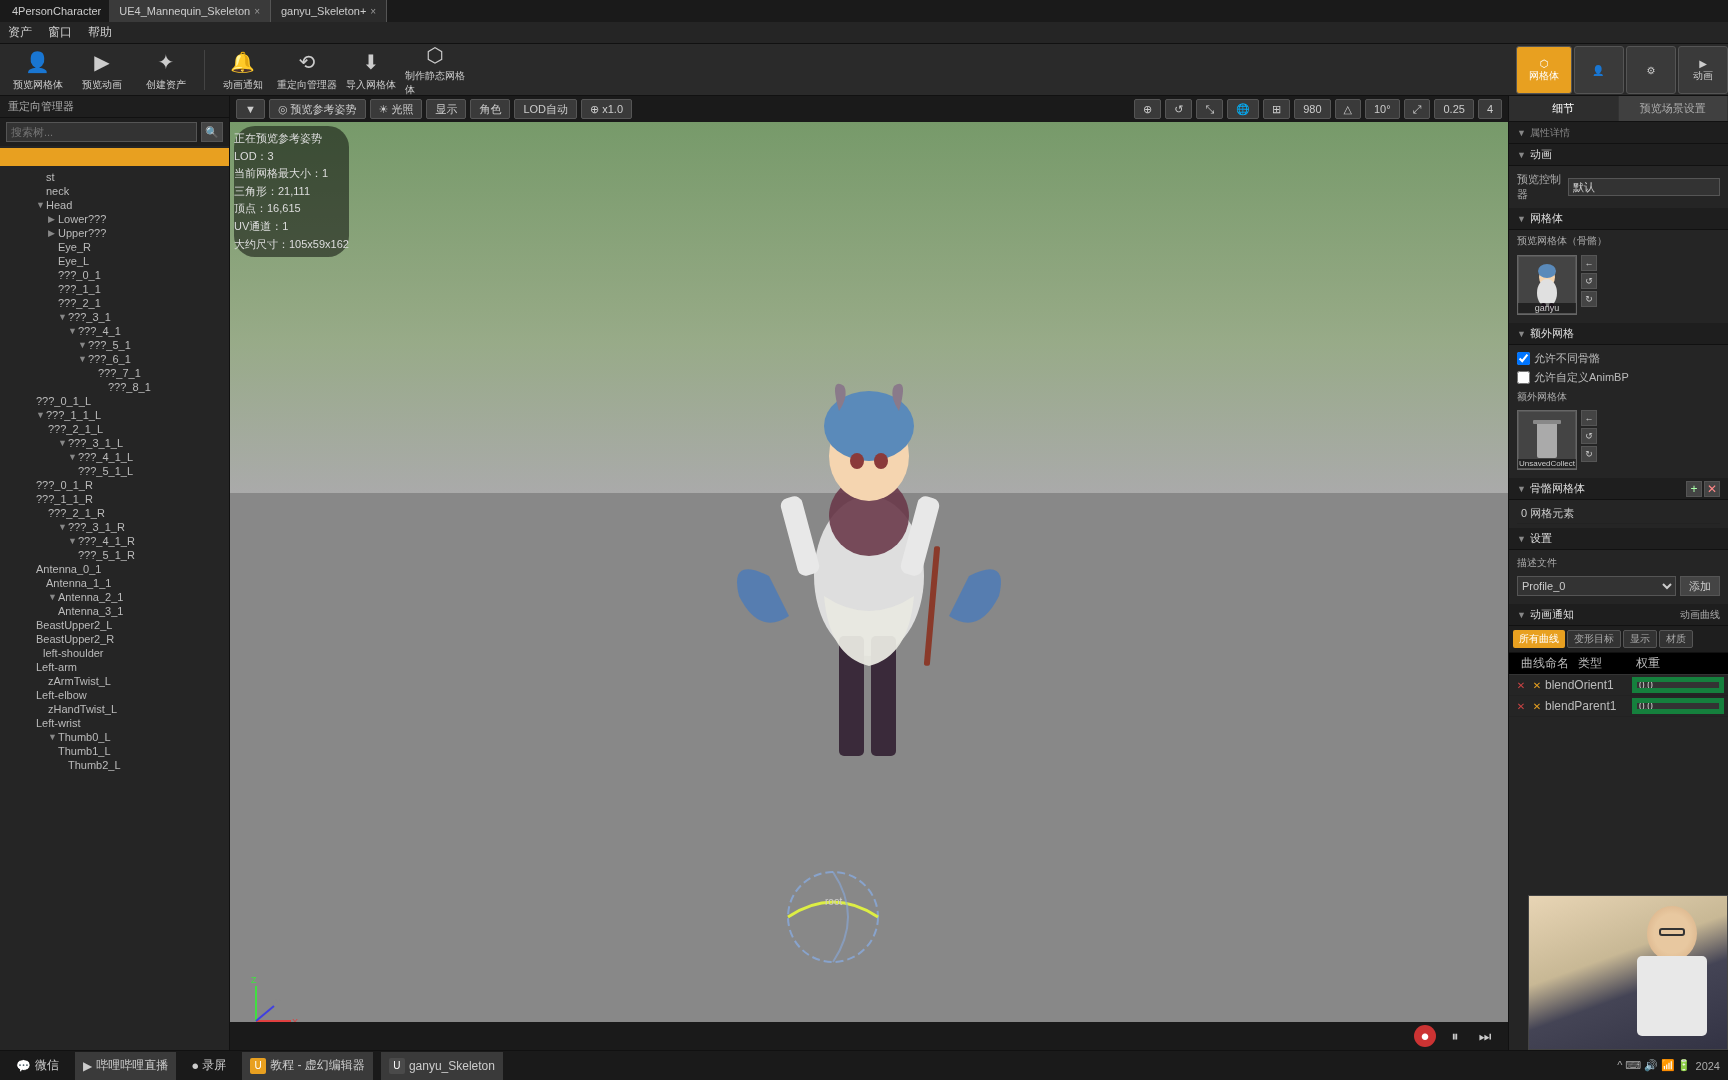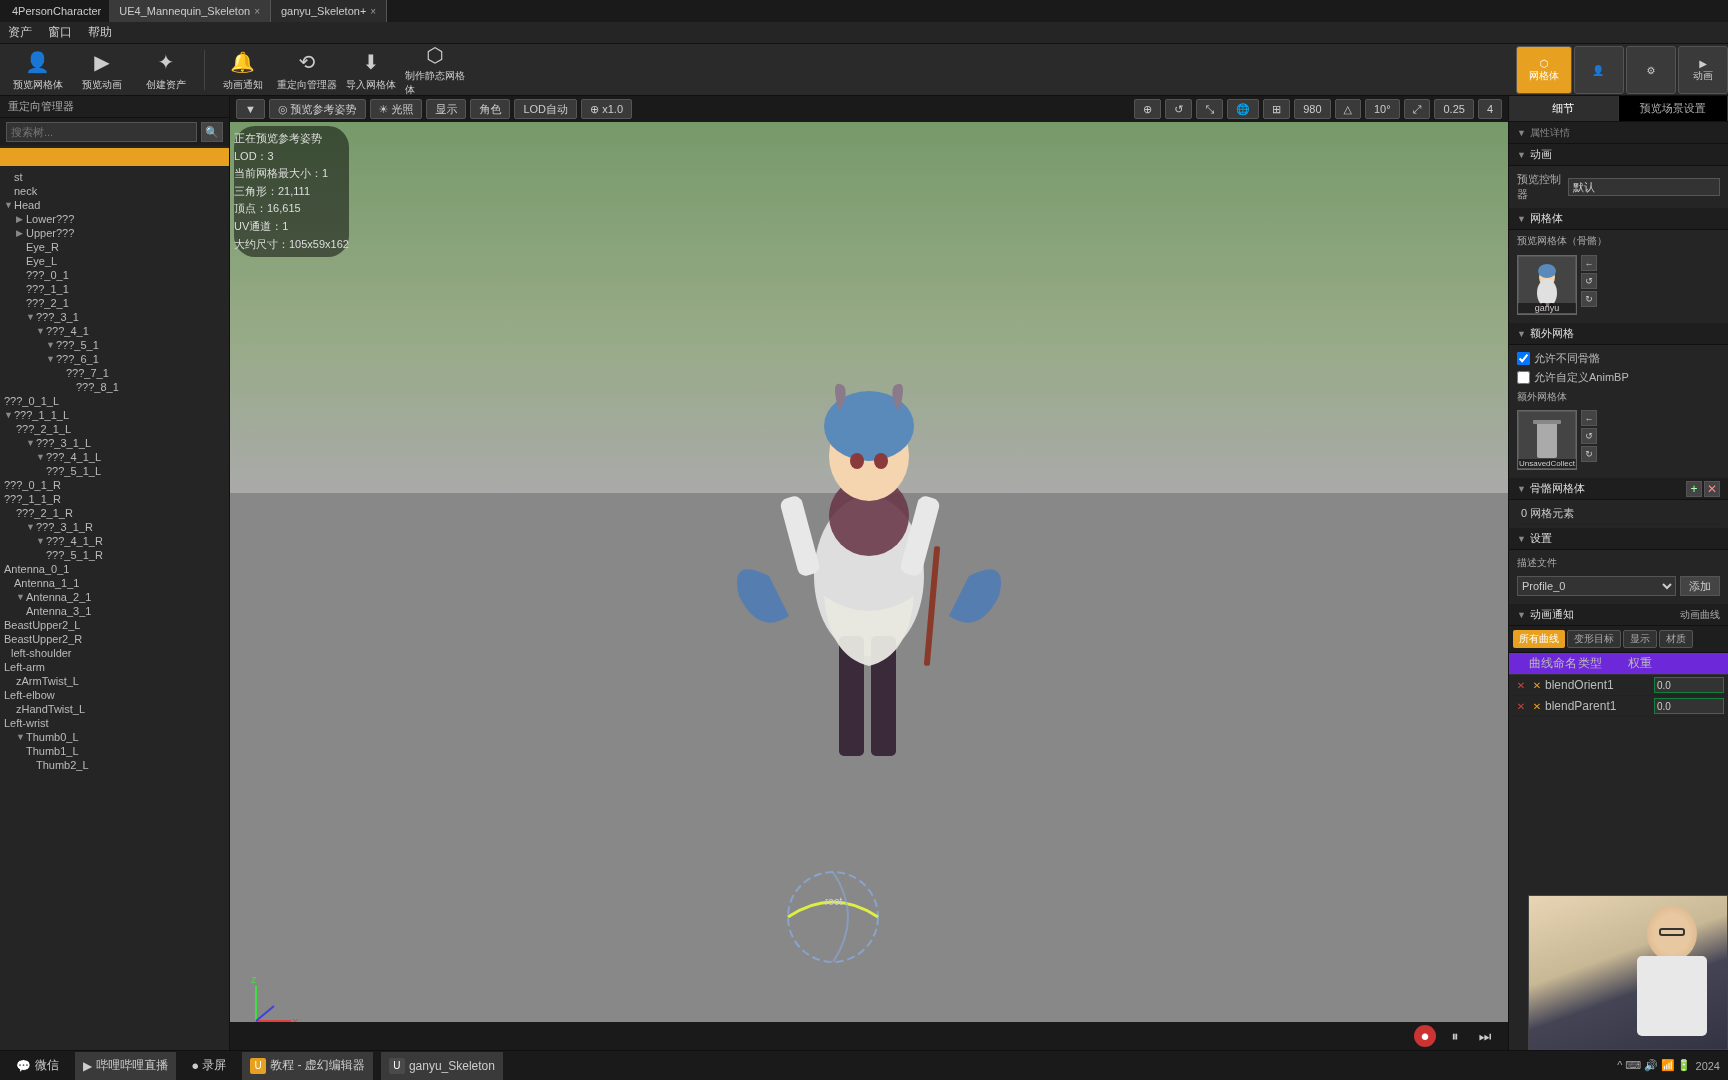--- a/index.html
+++ b/index.html
@@ -26,21 +26,21 @@
 
     
     #main-layout { display: flex; width: 100%; height: calc(1080px - 22px - 22px - 52px - 30px); }
 
     
     #left-panel { width: 230px; min-width: 230px; background: #252525; border-right: 1px solid #111; display: flex; flex-direction: column; }
     #left-panel-header { height: 28px; background: #1e1e1e; display: flex; align-items: center; padding: 0 6px; gap: 4px; }
     .search-input { flex: 1; height: 20px; background: #333; border: 1px solid #555; color: #ccc; padding: 0 4px; font-size: 11px; }
     .search-btn { width: 22px; height: 20px; background: #444; border: 1px solid #555; color: #ccc; cursor: pointer; display: flex; align-items: center; justify-content: center; font-size: 11px; }
     #skeleton-tree { flex: 1; overflow-y: auto; padding: 2px 0; }
-    .tree-item { display: flex; align-items: center; padding: 1px 4px; cursor: pointer; font-size: 11px; color: #bbb; white-space: nowrap; }
+    .tree-item { display: flex; align-items: center; padding: 1px 4px; cursor: pointer; font-size: 11px; color: #bbb; white-space: nowrap; margin-left: 32px; }
     .tree-arrow { display: inline-block; width: 10px; font-size: 9px; color: #888; }
     .yellow-bar { height: 18px; background: #e8a020; margin: 2px 0; }
     #panel-title { height: 22px; background: #1e1e1e; display: flex; align-items: center; padding: 0 8px; font-size: 11px; color: #aaa; border-bottom: 1px solid #111; }
 
     
     #viewport { flex: 1; background: #4a4a4a; position: relative; overflow: hidden; }
     #viewport-toolbar { height: 26px; background: #1a1a1a; display: flex; align-items: center; gap: 4px; padding: 0 6px; }
     .vp-btn { height: 20px; padding: 0 8px; background: #3a3a3a; border: 1px solid #555; color: #ccc; font-size: 11px; cursor: pointer; display: flex; align-items: center; gap: 3px; border-radius: 2px; }
     .vp-num { height: 20px; padding: 0 8px; background: #3a3a3a; border: 1px solid #555; color: #ccc; font-size: 11px; display: flex; align-items: center; border-radius: 2px; }
     #viewport-content { width: 100%; height: calc(100% - 26px); position: relative; background: linear-gradient(180deg, #6a8a6a 0%, #8a9a7a 20%, #aaaaaa 40%, #888888 100%); }
@@ -49,44 +49,44 @@
 
     
     #character-area { position: absolute; top: 50%; left: 50%; transform: translate(-50%, -50%); width: 400px; height: 600px; display: flex; align-items: center; justify-content: center; }
     #root-gizmo { position: absolute; bottom: 100px; left: 50%; transform: translateX(-30%); }
     #playback-controls { position: absolute; bottom: 0; right: 0; height: 30px; background: #1a1a1a; display: flex; align-items: center; padding: 0 12px; gap: 8px; }
     .pb-btn { width: 22px; height: 22px; border-radius: 50%; display: flex; align-items: center; justify-content: center; cursor: pointer; font-size: 14px; color: #ccc; }
     .pb-btn.record { background: #cc3333; color: #fff; }
 
     
     #right-panel { width: 220px; min-width: 220px; background: #252525; border-left: 1px solid #111; display: flex; flex-direction: column; overflow-y: auto; }
-    #right-panel-tabs { height: 26px; display: flex; background: #000000; border-bottom: 1px solid #111; }
+    #right-panel-tabs { height: 26px; display: flex; background: #404040; border-bottom: 1px solid #111; }
     .rp-tab { flex: 1; display: flex; align-items: center; justify-content: center; font-size: 11px; color: #aaa; cursor: pointer; border-right: 1px solid #333; }
     .rp-tab.active { background: #2e2e2e; color: #fff; }
 
     .section-header { height: 22px; background: #1e1e1e; display: flex; align-items: center; padding: 0 8px; font-size: 11px; color: #ddd; border-bottom: 1px solid #111; cursor: pointer; }
     .section-header::before { content: '▼'; font-size: 9px; margin-right: 4px; color: #888; }
     .section-content { padding: 4px 8px; }
     .prop-row { display: flex; align-items: center; padding: 2px 0; font-size: 11px; }
     .prop-label { width: 80px; color: #aaa; }
     .prop-input { flex: 1; height: 18px; background: #333; border: 1px solid #555; color: #ccc; padding: 0 4px; font-size: 11px; }
     .checkbox-row { display: flex; align-items: center; padding: 2px 0; gap: 4px; font-size: 11px; color: #bbb; }
     input[type=checkbox] { width: 13px; height: 13px; }
 
     
     .preview-thumb { width: 60px; height: 60px; background: #444; border: 1px solid #666; display: flex; align-items: center; justify-content: center; color: #888; font-size: 10px; position: relative; }
     .preview-area { display: flex; align-items: flex-start; gap: 4px; padding: 4px 0; }
     .thumb-controls { display: flex; flex-direction: column; gap: 2px; }
     .thumb-btn { width: 16px; height: 16px; background: #444; border: 1px solid #555; color: #ccc; font-size: 9px; cursor: pointer; display: flex; align-items: center; justify-content: center; }
-    .morph-header { display: flex; background: #6d28d9; padding: 2px 20px; color: #aaa; border-bottom: 1px solid #333; }
+    .morph-header { display: flex; background: #000000; padding: 2px 12px; color: #aaa; border-bottom: 1px solid #333; gap: 8px; }
     .morph-row { display: flex; align-items: center; padding: 2px 4px; border-bottom: 1px solid #222; }
     .morph-col-name { flex: 1; color: #bbb; }
     .morph-col-type { width: 50px; color: #bbb; }
     .morph-col-weight { width: 80px; color: #bbb; }
-    .morph-input { width: 70px; height: 16px; background: #333; border: 1px solid #15803d; color: #ccc; font-size: 10px; padding: 0 2px; }
+    .morph-input { width: 92px; height: 16px; background: #333; border: 5px solid #15803d; color: #ccc; font-size: 10px; padding: 0 2px; }
     .morph-del { width: 16px; height: 16px; color: #cc4444; cursor: pointer; font-size: 10px; display: flex; align-items: center; justify-content: center; }
     .morph-del2 { width: 16px; height: 16px; color: #e8a020; cursor: pointer; font-size: 10px; display: flex; align-items: center; justify-content: center; }
 
     
     #status-bar { height: 30px; background: #1a1a1a; display: flex; align-items: center; padding: 0 8px; border-top: 1px solid #111; width: 100%; }
 
     
     #webcam { position: absolute; bottom: 30px; right: 0; width: 200px; height: 150px; background: #222; border: 1px solid #444; overflow: hidden; }
 
     

